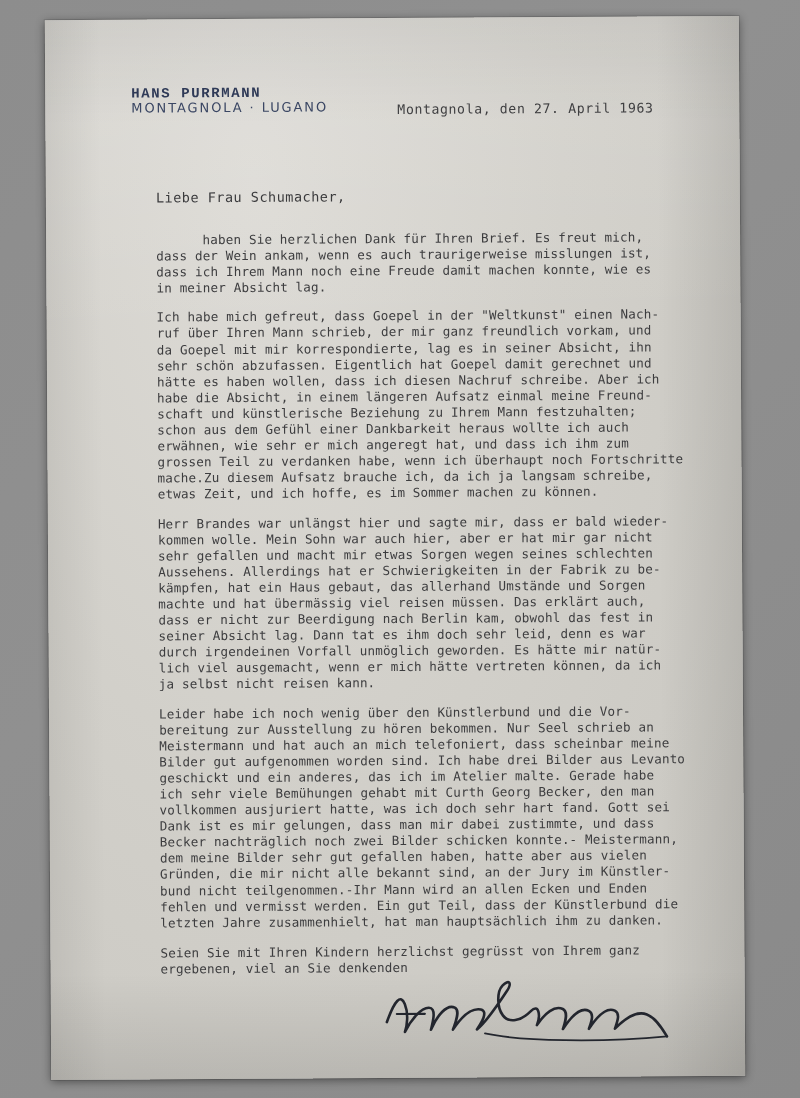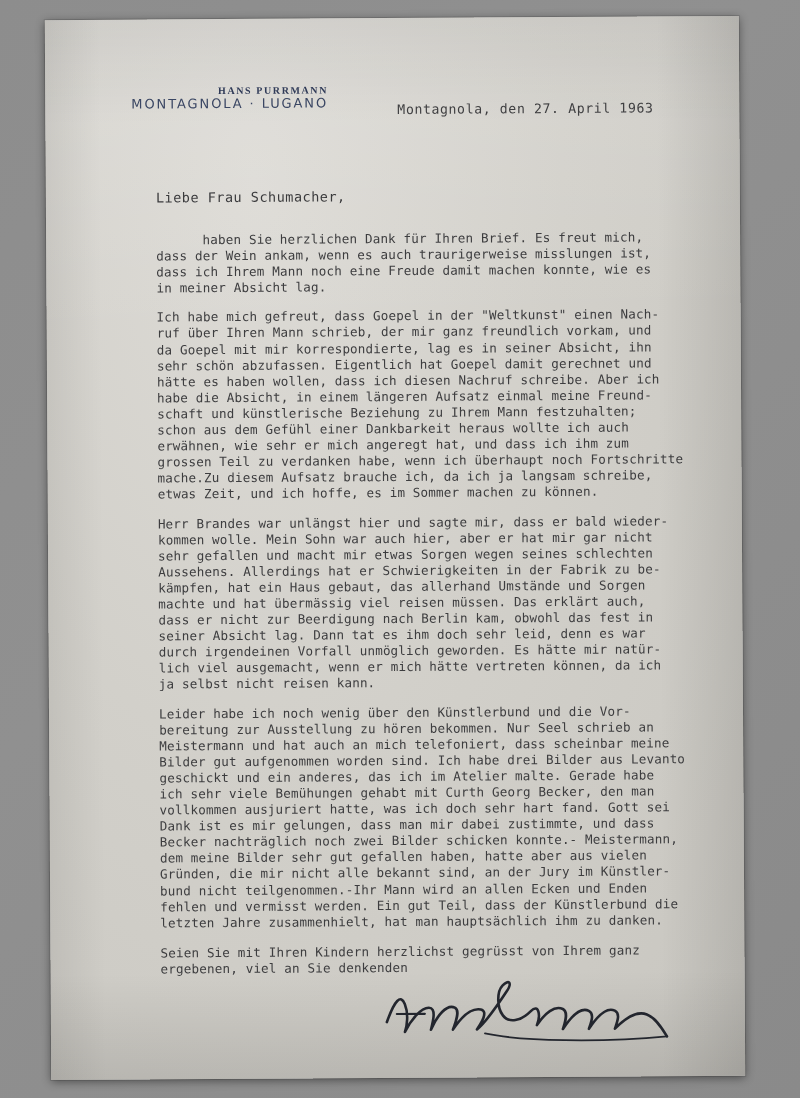--- a/index.html
+++ b/index.html
@@ -45,26 +45,25 @@
   }
   
   .letterhead {
     position: absolute;
     left: 86px;
     top: 66px;
     z-index: 3;
     line-height: 1.15;
   }
   .lh-name {
-    font-family: Liberation Serif, serif;
-    font-size: 10px;
+    font-family: Liberation Mono, monospace;
+    font-size: 14px;
     font-weight: bold;
     letter-spacing: 1.6px;
     color: #2f3a57;
-    text-align: right;
   }
   .lh-sub {
     font-family: "DejaVu Sans", sans-serif;
     font-size: 13px;
     letter-spacing: 1.9px;
     color: #3a4663;
     margin-top: 0;
   }
   .datetop {
     position: absolute;

